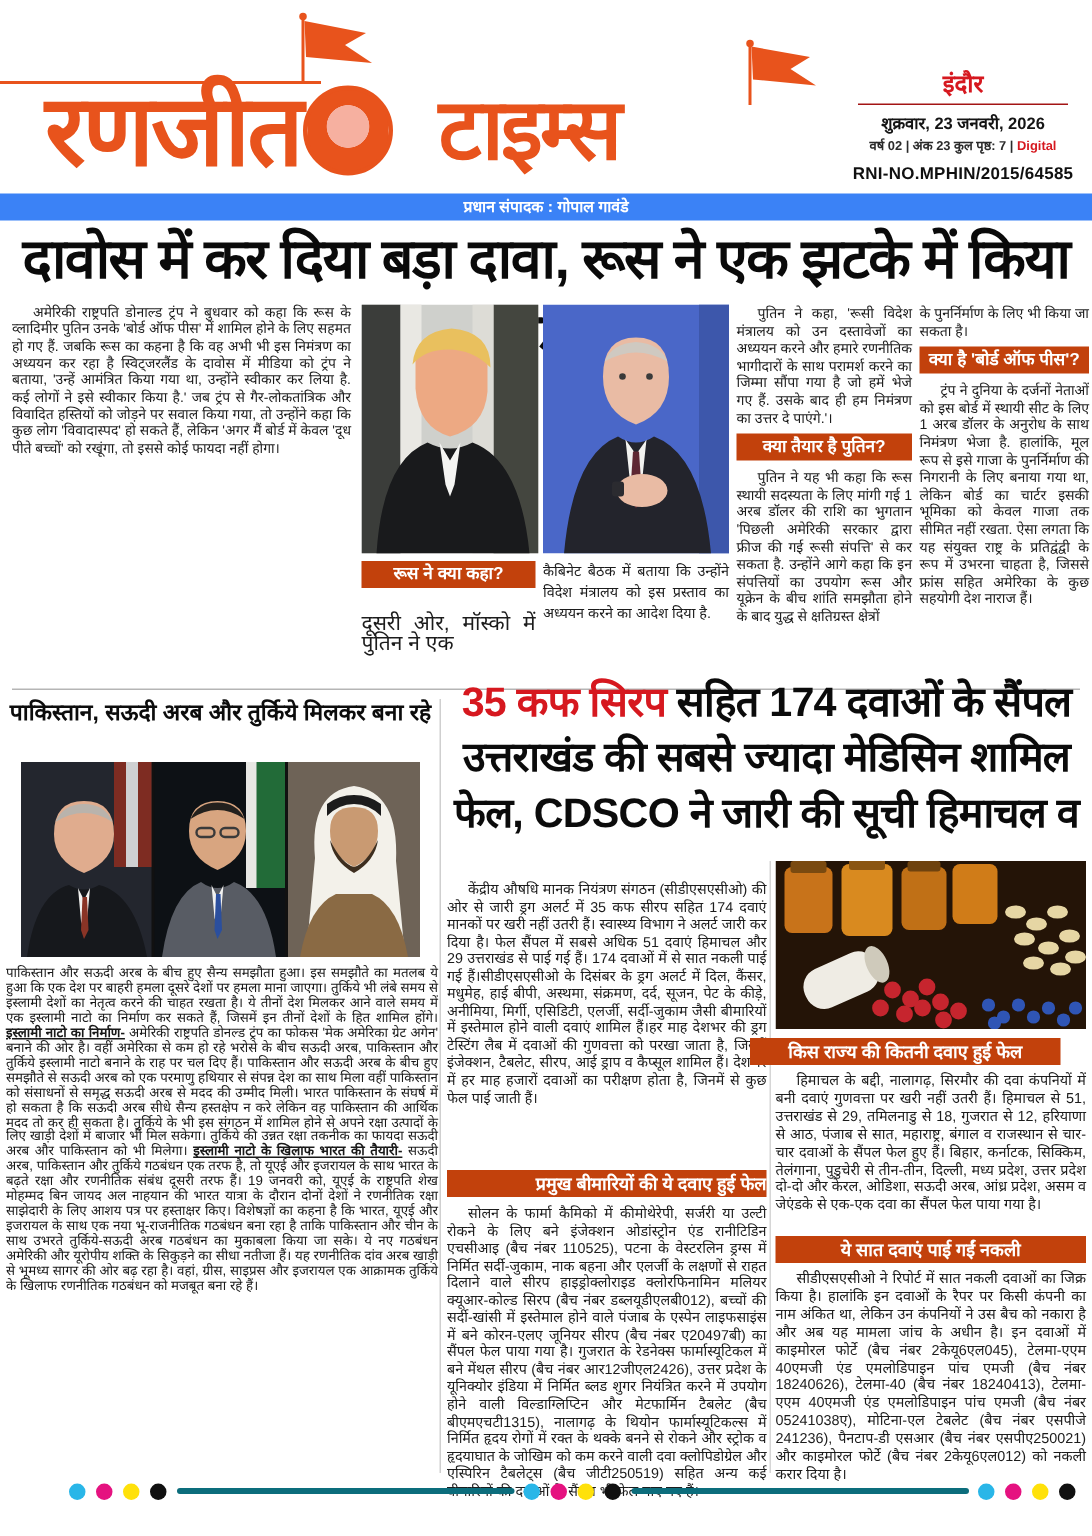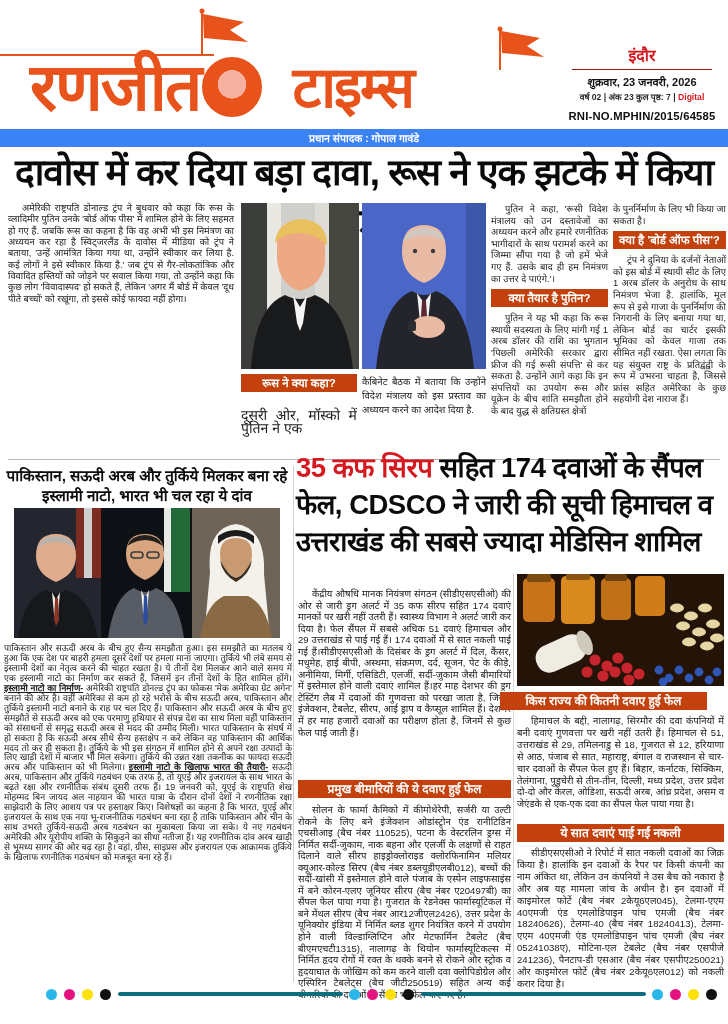--- a/index.html
+++ b/index.html
@@ -45,25 +45,25 @@
   .sep-h{left:8px;top:459px;width:712px;height:1px;background:#b5b5b5;}
   .sep-v1{left:293px;top:466px;width:1px;height:516px;background:#cfcfcf;}
   .sep-v2{left:513px;top:574px;width:1px;height:408px;background:#d6d6d6;}
   
   .nato-hl{left:2px;top:466px;width:290px;text-align:center;font-size:15.2px;line-height:19.5px;
            font-weight:800;color:#0c0c0c;}
   .ph-leaders{left:14px;top:508px;width:266px;height:130px;}
   .nato-body{left:4px;top:644px;width:288px;font-size:8.9px;line-height:9.95px;text-align:justify;color:#191919;}
   .nato-body b{font-weight:800;text-decoration:underline;}
   
-  .med-hl{left:296px;top:449px;width:430px;font-weight:800;
+  .med-hl{left:296px;top:449px;width:430px;text-align:center;font-weight:800;
           font-size:27.5px;line-height:37px;color:#0b0b0b;letter-spacing:-.5px;}
   .med-hl .red{color:#d6181f;}
   .med-intro{left:298px;top:588px;width:213px;font-size:9.55px;line-height:11.55px;}
-  .lbl-fail{left:298px;top:780px;width:213px;font-size:12px;}
+  .lbl-fail{left:298px;top:780px;width:213px;font-size:12px;text-align:right;}
   .med-fail{left:298px;top:804px;width:213px;font-size:9.55px;line-height:11.55px;}
   .ph-pills{left:517px;top:574px;width:207px;height:112px;}
   .lbl-state{left:500px;top:692px;width:207px;font-size:12px;}
   .med-state{left:517px;top:715px;width:207px;font-size:9.6px;line-height:11.9px;}
   .lbl-fake{left:517px;top:824px;width:207px;font-size:12px;}
   .med-fake{left:517px;top:847px;width:207px;font-size:9.6px;line-height:11.9px;}
   
   .reg{left:0;top:987px;width:728px;height:14px;display:flex;align-items:center;
        padding-left:46px;padding-right:4px;box-sizing:border-box;gap:0;}
   .dot{width:11px;height:11px;border-radius:50%;flex:0 0 auto;margin-right:7px;}
@@ -153,21 +153,20 @@
     <div class="redbox">क्या है 'बोर्ड ऑफ पीस'?</div>
     <div class="c34txt indent">ट्रंप ने दुनिया के दर्जनों नेताओं को इस बोर्ड में स्थायी सीट के लिए 1 अरब डॉलर के अनुरोध के साथ निमंत्रण भेजा है. हालांकि, मूल रूप से इसे गाजा के पुनर्निर्माण की निगरानी के लिए बनाया गया था, लेकिन बोर्ड का चार्टर इसकी भूमिका को केवल गाजा तक सीमित नहीं रखता. ऐसा लगता कि यह संयुक्त राष्ट्र के प्रतिद्वंद्वी के रूप में उभरना चाहता है, जिससे फ्रांस सहित अमेरिका के कुछ सहयोगी देश नाराज हैं।</div>
   </div>
 
   <div class="abs sep-h"></div>
   <div class="abs sep-v1"></div>
   <div class="abs sep-v2"></div>
 
   <div class="abs nato-hl">
     <div>पाकिस्तान, सऊदी अरब और तुर्किये मिलकर बना रहे</div>
-    <div>इस्लामी नाटो, भारत भी चल रहा ये दांव</div>
   </div>
 
   <svg class="abs photo ph-leaders" viewBox="0 0 266 130">
     <rect width="266" height="130" fill="#111"></rect>
 
     <rect x="0" y="0" width="87" height="130" fill="#23262e"></rect>
     <rect x="62" y="0" width="25" height="70" fill="#7e2c22"></rect>
     <rect x="70" y="0" width="8" height="70" fill="#cfd0d2"></rect>
     <path d="M22 48 Q22 26 42 26 Q62 26 62 48 Q62 66 42 74 Q22 66 22 48 Z" fill="#e0ac8e"></path>
     <path d="M23 40 Q28 28 42 28 Q56 28 61 40 Q52 34 42 34 Q32 34 23 40 Z" fill="#b9b3ac"></path>
@@ -193,22 +192,22 @@
     <path d="M204 28 Q212 22 222 22 Q232 22 240 28 L240 36 Q232 28 222 28 Q212 28 204 36 Z" fill="#1c1c1c"></path>
     <path d="M186 130 Q192 96 210 88 L234 88 Q252 96 258 130 Z" fill="#8a6a44"></path>
   </svg>
 
   <div class="abs nato-body">
     <span>पाकिस्तान और सऊदी अरब के बीच हुए सैन्य समझौता हुआ। इस समझौते का मतलब ये हुआ कि एक देश पर बाहरी हमला दूसरे देशों पर हमला माना जाएगा। तुर्किये भी लंबे समय से इस्लामी देशों का नेतृत्व करने की चाहत रखता है। ये तीनों देश मिलकर आने वाले समय में एक इस्लामी नाटो का निर्माण कर सकते हैं, जिसमें इन तीनों देशों के हित शामिल होंगे। </span><b>इस्लामी नाटो का निर्माण-</b><span> अमेरिकी राष्ट्रपति डोनल्ड ट्रंप का फोकस 'मेक अमेरिका ग्रेट अगेन' बनाने की ओर है। वहीं अमेरिका से कम हो रहे भरोसे के बीच सऊदी अरब, पाकिस्तान और तुर्किये इस्लामी नाटो बनाने के राह पर चल दिए हैं। पाकिस्तान और सऊदी अरब के बीच हुए समझौते से सऊदी अरब को एक परमाणु हथियार से संपन्न देश का साथ मिला वहीं पाकिस्तान को संसाधनों से समृद्ध सऊदी अरब से मदद की उम्मीद मिली। भारत पाकिस्तान के संघर्ष में हो सकता है कि सऊदी अरब सीधे सैन्य हस्तक्षेप न करे लेकिन वह पाकिस्तान की आर्थिक मदद तो कर ही सकता है। तुर्किये के भी इस संगठन में शामिल होने से अपने रक्षा उत्पादों के लिए खाड़ी देशों में बाजार भी मिल सकेगा। तुर्किये की उन्नत रक्षा तकनीक का फायदा सऊदी अरब और पाकिस्तान को भी मिलेगा। </span><b>इस्लामी नाटो के खिलाफ भारत की तैयारी-</b><span> सऊदी अरब, पाकिस्तान और तुर्किये गठबंधन एक तरफ है, तो यूएई और इजरायल के साथ भारत के बढ़ते रक्षा और रणनीतिक संबंध दूसरी तरफ हैं। 19 जनवरी को, यूएई के राष्ट्रपति शेख मोहम्मद बिन जायद अल नाहयान की भारत यात्रा के दौरान दोनों देशों ने रणनीतिक रक्षा साझेदारी के लिए आशय पत्र पर हस्ताक्षर किए। विशेषज्ञों का कहना है कि भारत, यूएई और इजरायल के साथ एक नया भू-राजनीतिक गठबंधन बना रहा है ताकि पाकिस्तान और चीन के साथ उभरते तुर्किये-सऊदी अरब गठबंधन का मुकाबला किया जा सके। ये नए गठबंधन अमेरिकी और यूरोपीय शक्ति के सिकुड़ने का सीधा नतीजा हैं। यह रणनीतिक दांव अरब खाड़ी से भूमध्य सागर की ओर बढ़ रहा है। वहां, ग्रीस, साइप्रस और इजरायल एक आक्रामक तुर्किये के खिलाफ रणनीतिक गठबंधन को मजबूत बना रहे हैं।</span>
   </div>
 
   <div class="abs med-hl">
     <span class="red">35 कफ सिरप</span><span> सहित 174 दवाओं के सैंपल</span>
+    <div>उत्तराखंड की सबसे ज्यादा मेडिसिन शामिल</div>
     <div>फेल, CDSCO ने जारी की सूची हिमाचल व</div>
-    <div>उत्तराखंड की सबसे ज्यादा मेडिसिन शामिल</div>
   </div>
 
   <div class="abs med-intro bodytxt indent">केंद्रीय औषधि मानक नियंत्रण संगठन (सीडीएसएसीओ) की ओर से जारी ड्रग अलर्ट में 35 कफ सीरप सहित 174 दवाएं मानकों पर खरी नहीं उतरी हैं। स्वास्थ्य विभाग ने अलर्ट जारी कर दिया है। फेल सैंपल में सबसे अधिक 51 दवाएं हिमाचल और 29 उत्तराखंड से पाई गई हैं। 174 दवाओं में से सात नकली पाई गई हैं।सीडीएसएसीओ के दिसंबर के ड्रग अलर्ट में दिल, कैंसर, मधुमेह, हाई बीपी, अस्थमा, संक्रमण, दर्द, सूजन, पेट के कीड़े, अनीमिया, मिर्गी, एसिडिटी, एलर्जी, सर्दी-जुकाम जैसी बीमारियों में इस्तेमाल होने वाली दवाएं शामिल हैं।हर माह देशभर की ड्रग टेस्टिंग लैब में दवाओं की गुणवत्ता को परखा जाता है, जिसमें इंजेक्शन, टैबलेट, सीरप, आई ड्राप व कैप्सूल शामिल हैं। देशभर में हर माह हजारों दवाओं का परीक्षण होता है, जिनमें से कुछ फेल पाई जाती हैं।</div>
 
   <div class="abs redbox lbl-fail">प्रमुख बीमारियों की ये दवाए हुई फेल</div>
   <div class="abs med-fail bodytxt indent">सोलन के फार्मा कैमिको में कीमोथेरेपी, सर्जरी या उल्टी रोकने के लिए बने इंजेक्शन ओडांस्ट्रोन एंड रानीटिडिन एचसीआइ (बैच नंबर 110525), पटना के वेस्टरलिन ड्रग्स में निर्मित सर्दी-जुकाम, नाक बहना और एलर्जी के लक्षणों से राहत दिलाने वाले सीरप हाइड्रोक्लोराइड क्लोरफिनामिन मलियर क्यूआर-कोल्ड सिरप (बैच नंबर डब्लयूडीएलबी012), बच्चों की सर्दी-खांसी में इस्तेमाल होने वाले पंजाब के एस्पेन लाइफसाइंस में बने कोरन-एलए जूनियर सीरप (बैच नंबर ए20497बी) का सैंपल फेल पाया गया है। गुजरात के रेडनेक्स फार्मास्यूटिकल में बने मेंथल सीरप (बैच नंबर आर12जीएल2426), उत्तर प्रदेश के यूनिक्योर इंडिया में निर्मित ब्लड शुगर नियंत्रित करने में उपयोग होने वाली विल्डाग्लिप्टिन और मेटफार्मिन टैबलेट (बैच बीएमएचटी1315), नालागढ़ के थियोन फार्मास्यूटिकल्स में निर्मित हृदय रोगों में रक्त के थक्के बनने से रोकने और स्ट्रोक व हृदयाघात के जोखिम को कम करने वाली दवा क्लोपिडोग्रेल और एस्पिरिन टैबलेट्स (बैच जीटी250519) सहित अन्य कई बीमारियों की दवाओं के सैंपल भी फेल पाए गए हैं।</div>
 
   <svg class="abs photo ph-pills" viewBox="0 0 207 112">
     <rect width="207" height="112" fill="#241407"></rect>
     <rect x="6" y="4" width="32" height="44" rx="5" fill="#c8731a"></rect>

